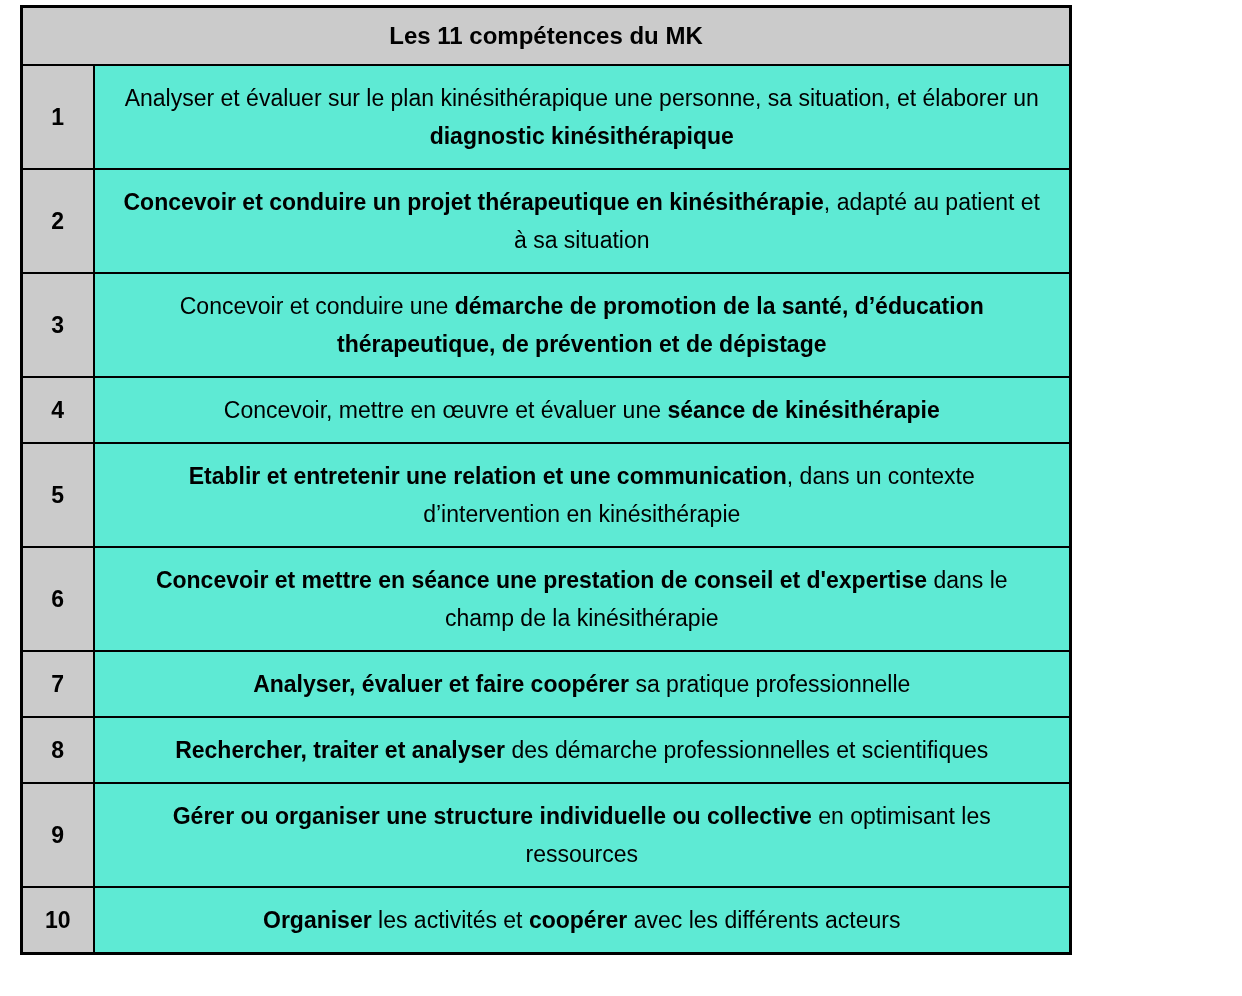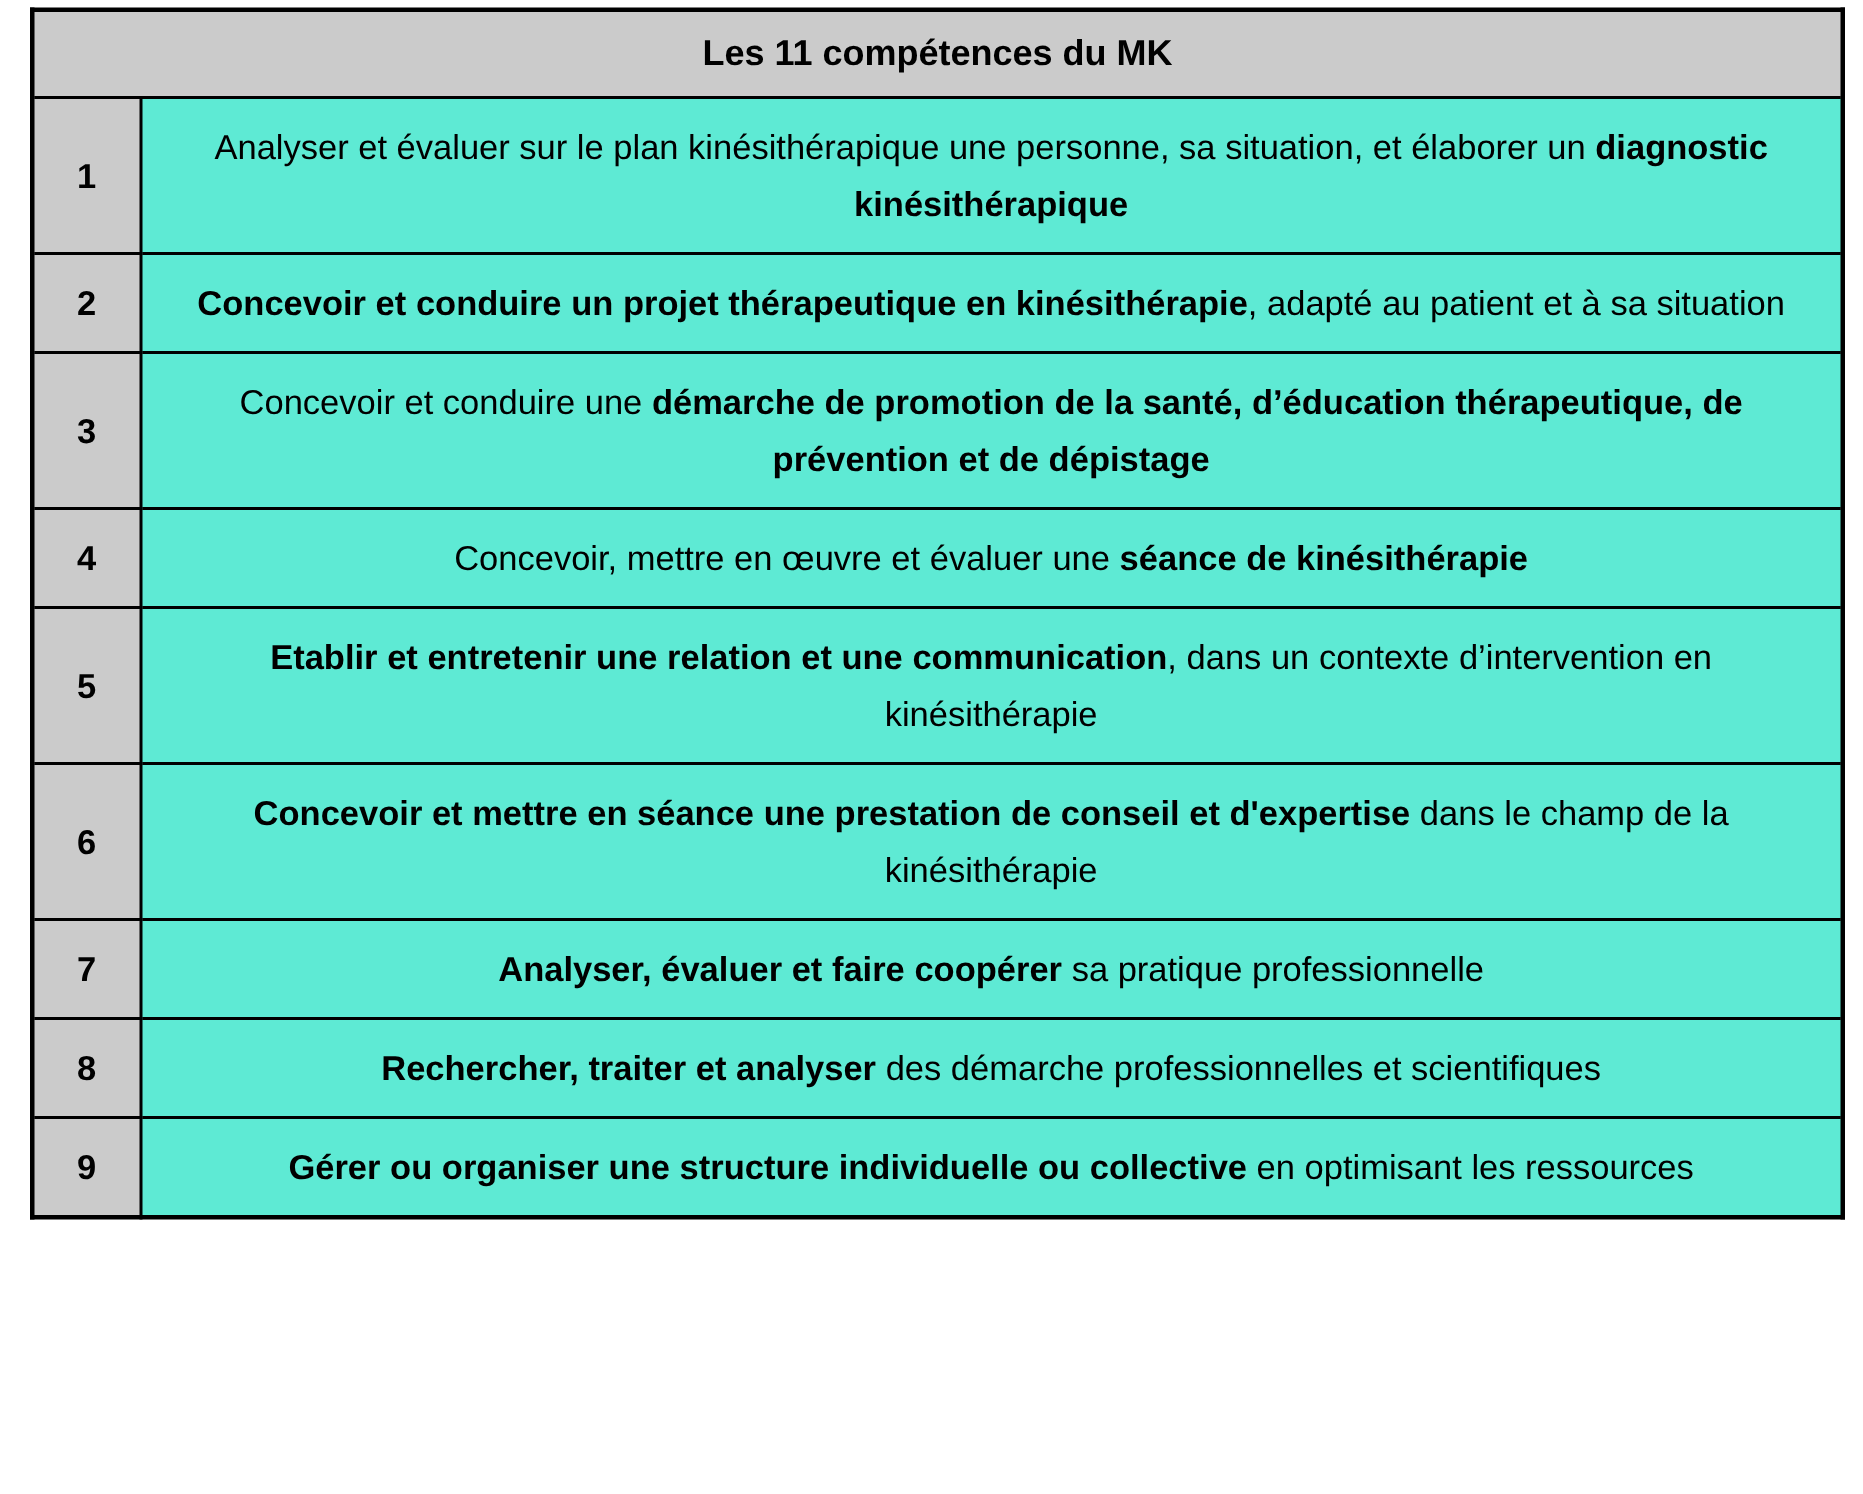--- a/index.html
+++ b/index.html
@@ -11,21 +11,21 @@
   }
   .page {
     width: 1242px;
     height: 996px;
     box-sizing: border-box;
     padding: 5px 12px 0 20px;
     overflow: hidden;
   }
   table.competences {
     border-collapse: collapse;
-    width: 1210px;
+    width: 1052px;
     table-layout: fixed;
     border: 3px solid #000000;
   }
   table.competences th,
   table.competences td {
     border: 2.5px solid #000000;
   }
   th.title-cell {
     background: #cbcbcb;
     font-size: 24px;
@@ -96,15 +96,19 @@
           <td class="desc"><span class="bold">Analyser, évaluer et faire coopérer</span><span class=""> sa pratique professionnelle</span></td>
         </tr>
         <tr>
           <td class="num">8</td>
           <td class="desc"><span class="bold">Rechercher, traiter et analyser</span><span class=""> des démarche professionnelles et scientifiques</span></td>
         </tr>
         <tr>
           <td class="num">9</td>
           <td class="desc"><span class="bold">Gérer ou organiser une structure individuelle ou collective</span><span class=""> en optimisant les ressources</span></td>
         </tr>
+        <tr>
+          <td class="num">10</td>
+          <td class="desc"><span class="bold">Organiser</span><span class=""> les activités et </span><span class="bold">coopérer</span><span class=""> avec les différents acteurs</span></td>
+        </tr>
       </tbody>
   </table>
 </div>
 
 </body></html>

